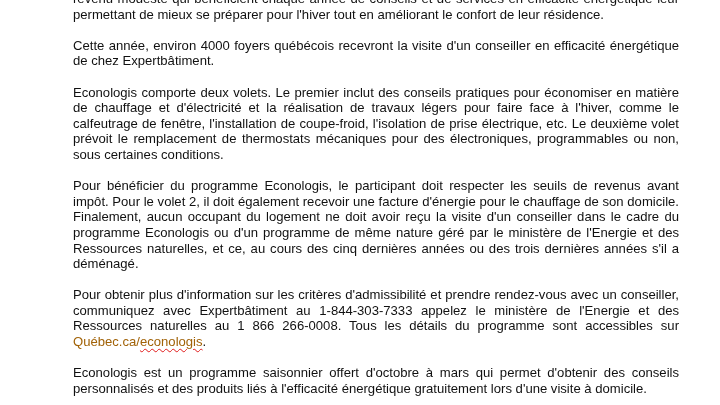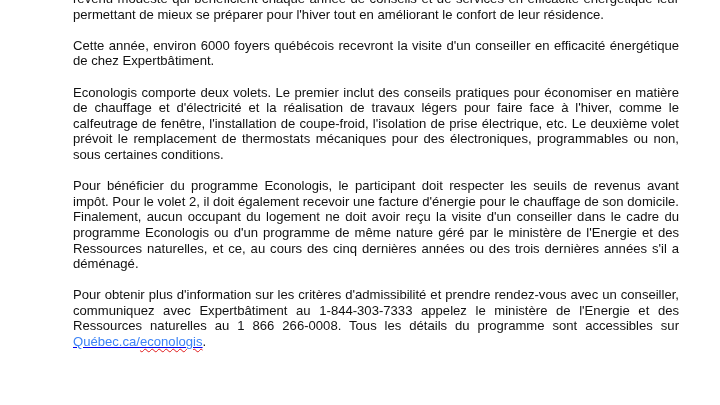--- a/index.html
+++ b/index.html
@@ -22,33 +22,33 @@
       text-align: justify;
     }
     .page p {
       margin: 0 0 15.6px 0;
       text-align: justify;
     }
     .bold {
       font-weight: normal;
     }
     .link {
-      color: #3b82f6;
-      text-decoration: underline;
+      color: #a16207;
       text-decoration-color: #0000ee;
       cursor: pointer;
     }
     .squiggle {
       text-decoration: underline wavy #e01b1b;
       text-decoration-thickness: 1px;
       text-underline-offset: 2px;
     }
   </style>
 </head>
 <body>
 
 <div class="page">
   <p>revenu modeste qui bénéficient chaque année de conseils et de services en efficacité énergétique leur permettant de mieux se préparer pour l'hiver tout en améliorant le confort de leur résidence.</p>
-  <p>Cette année, environ 6000 foyers québécois recevront la visite d'un conseiller en efficacité énergétique de chez Expertbâtiment.</p>
+  <p>Cette année, environ 4000 foyers québécois recevront la visite d'un conseiller en efficacité énergétique de chez Expertbâtiment.</p>
   <p>Econologis comporte deux volets. Le premier inclut des conseils pratiques pour économiser en matière de chauffage et d'électricité et la réalisation de travaux légers pour faire face à l'hiver, comme le calfeutrage de fenêtre, l'installation de coupe-froid, l'isolation de prise électrique, etc. Le deuxième volet prévoit le remplacement de thermostats mécaniques pour des électroniques, programmables ou non, sous certaines conditions.</p>
   <p>Pour bénéficier du programme Econologis, le participant doit respecter les seuils de revenus avant impôt. Pour le volet 2, il doit également recevoir une facture d'énergie pour le chauffage de son domicile. Finalement, aucun occupant du logement ne doit avoir reçu la visite d'un conseiller dans le cadre du programme Econologis ou d'un programme de même nature géré par le ministère de l'Energie et des Ressources naturelles, et ce, au cours des cinq dernières années ou des trois dernières années s'il a déménagé.</p>
   <p><span>Pour obtenir plus d'information sur les critères d'admissibilité et prendre rendez-vous avec un conseiller, communiquez avec Expertbâtiment au 1-844-303-7333 appelez le ministère de l'Energie et des Ressources naturelles au </span><span class="bold">1 866 266-0008</span><span>. Tous les détails du programme sont accessibles sur </span><a class="link"><span>Québec.ca/</span><span class="squiggle">econologis</span></a><span>.</span></p>
+  <p>Econologis est un programme saisonnier offert d'octobre à mars qui permet d'obtenir des conseils personnalisés et des produits liés à l'efficacité énergétique gratuitement lors d'une visite à domicile.</p>
 </div>
 
 </body></html>

